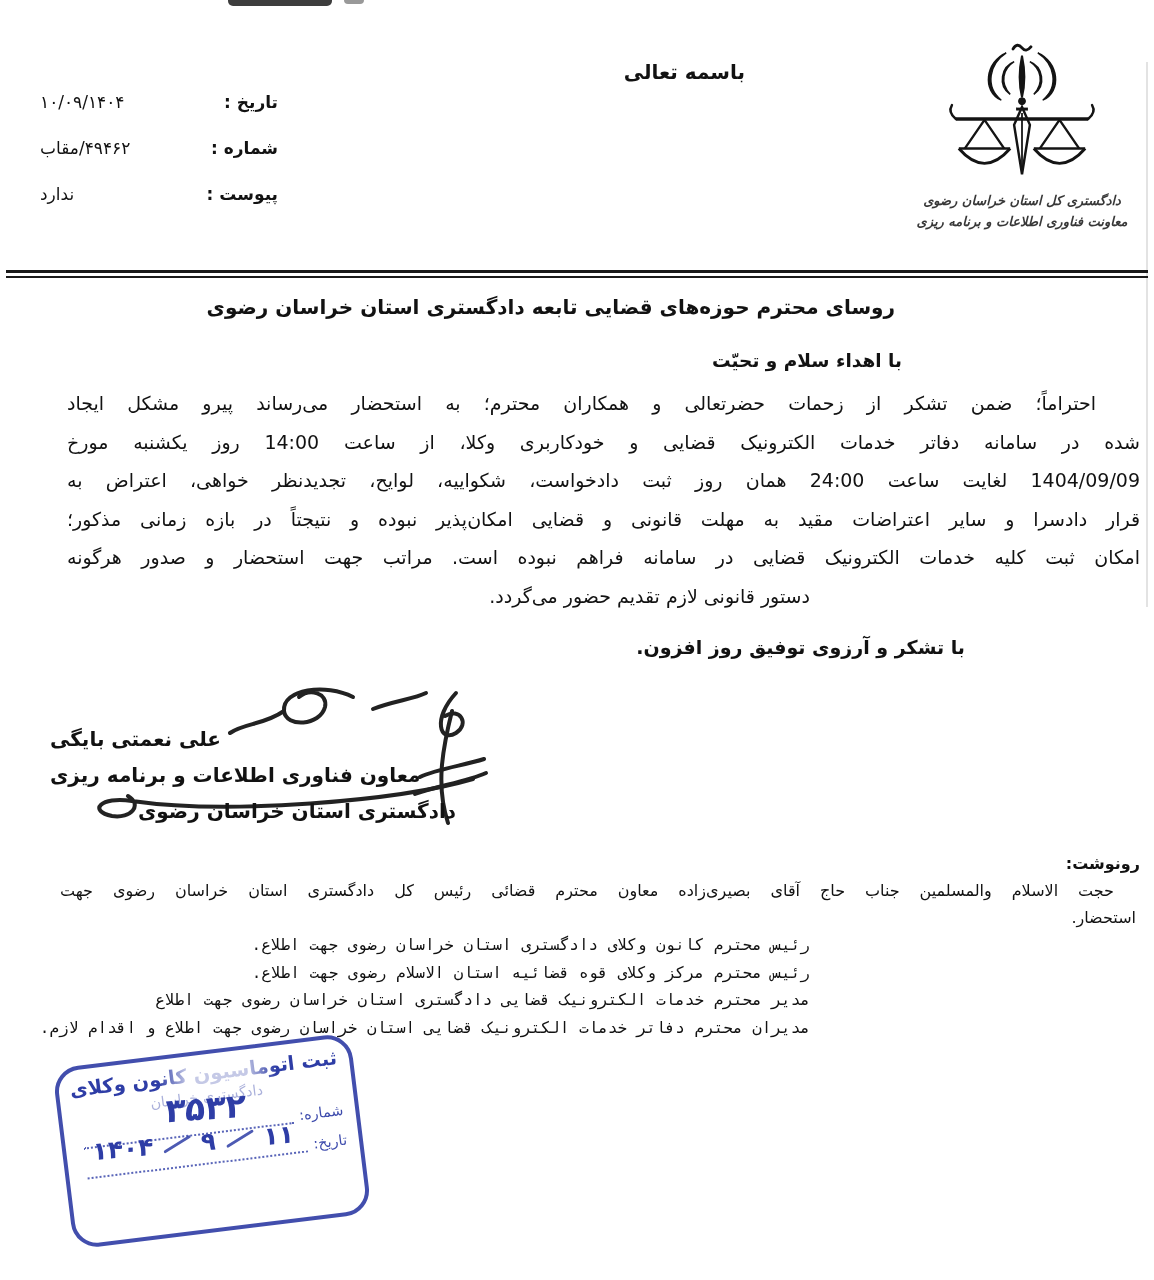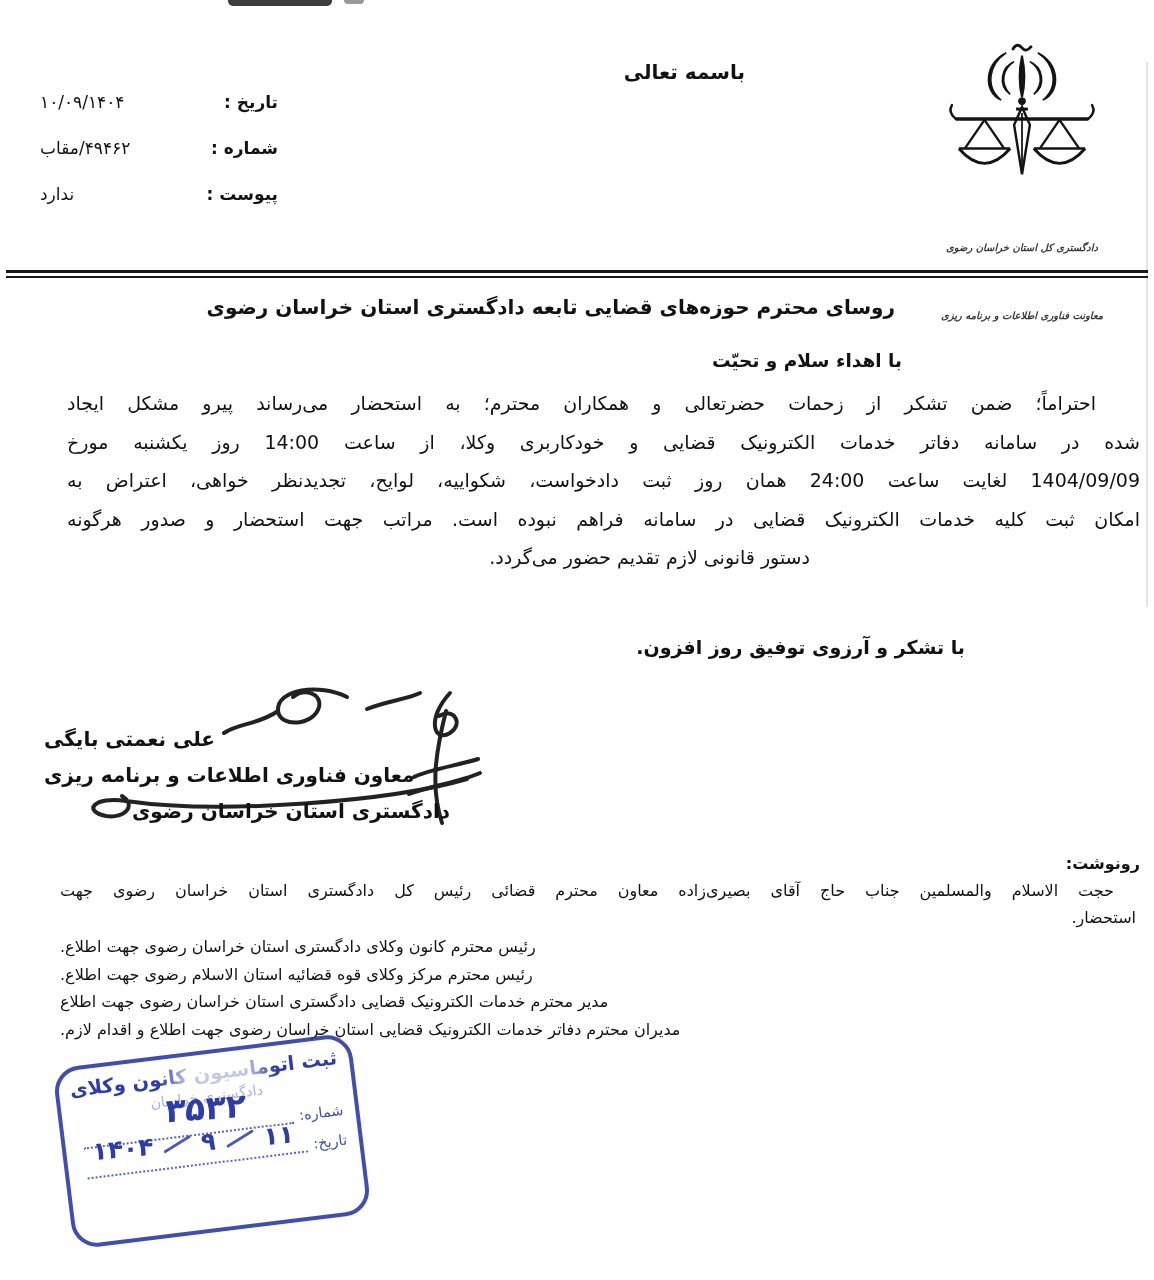--- a/index.html
+++ b/index.html
@@ -18,49 +18,49 @@
   .meta-row{display:flex; direction:rtl; align-items:baseline; height:46px;}
   .meta-label{width:82px; font-size:17px; font-weight:600; letter-spacing:.3px; white-space:nowrap;}
   .meta-value{flex:1; font-size:17px; text-align:left; white-space:nowrap;margin-top:36px;}
 
   .basmala{position:absolute; left:575px; top:60px; width:170px; text-align:right;
     font-size:20px; font-weight:bold;}
 
   
   .logo{position:absolute; right:22px; top:40px; width:220px; text-align:center;}
   .logo svg{display:block; margin:0 auto;}
-  .logo-cap{font-size:10px; font-style:italic; font-weight:600; line-height:21px; color:#1c1c1c; opacity:.88;margin-top:47px;}
+  .logo-cap{font-size:13px; font-style:italic; font-weight:600; line-height:21px; color:#1c1c1c; opacity:.88;}
 
   
   .rule{position:absolute; left:6px; right:6px; top:270px;}
   .rule .r1{height:3px; background:#1a1a1a;}
   .rule .r2{height:1.5px; background:#1a1a1a; margin-top:3px;}
 
   .heading{position:absolute; right:259px; top:295px; font-size:20px; font-weight:bold; white-space:nowrap;}
   .salutation{position:absolute; right:252px; top:350px; font-size:18.5px; font-weight:600; white-space:nowrap;}
 
   .body{position:absolute; right:14px; left:67px; top:384px; font-size:19px; line-height:38.5px;}
   .jline{text-align:justify; text-align-last:justify; white-space:nowrap;}
   .jline-last{text-align:right; margin-right:330px; white-space:nowrap;}
 
   .closing{position:absolute; right:189px; top:636px; font-size:19px; font-weight:bold; white-space:nowrap;}
 
   
-  .sig-wrap{position:absolute; left:44px; top:683px; width:600px; height:160px;}
+  .sig-wrap{position:absolute; left:50px; top:683px; width:600px; height:160px;}
   .sig-svg{position:absolute; left:18px; top:-2px;}
   .sig-text{position:absolute; left:0; top:38px; width:562px; text-align:left; direction:rtl;}
   .sig-line{font-size:20px; font-weight:bold; line-height:36px; white-space:nowrap; text-align:left;}
   .sig-line.l3{padding-left:88px;}
 
   
   .cc{position:absolute; right:14px; left:60px; top:850px; font-size:16px; line-height:27px;}
   .cc-heading{font-size:16px; font-weight:600;}
   .cc-primary-l1{text-align:justify; text-align-last:justify; text-indent:26px; white-space:nowrap;}
   .cc-primary-l2{text-align:right; margin-right:4px;}
-  .cc-items{margin-top:2px; margin-right:330px; text-align:left;}
+  .cc-items{margin-top:2px; margin-right:330px; text-align:right;font-family:Liberation Mono, monospace;}
   .cc-item{line-height:27.5px; white-space:nowrap;}
 
   
   .stamp{
     position:absolute; left:62px; top:1050px; width:300px; height:182px;
     border:4.5px solid rgba(40,54,162,.88); border-radius:26px;
     transform:rotate(-7deg); transform-origin:center;
     color:#2e3da6; padding:8px 12px 6px; box-sizing:border-box;
   }
   .stamp-l1{position:relative; text-align:center; font-size:19.5px; font-weight:bold; letter-spacing:.5px; white-space:nowrap;}
@@ -144,20 +144,21 @@
       <div class="r2"></div>
   </div>
 
   <div class="heading">روسای محترم حوزه‌های قضایی تابعه دادگستری استان خراسان رضوی</div>
   <div class="salutation">با اهداء سلام و تحیّت</div>
 
   <div class="body">
     <div class="jline" style="text-indent:44px">احتراماً؛ ضمن تشکر از زحمات حضرتعالی و همکاران محترم؛ به استحضار می‌رساند پیرو مشکل ایجاد</div>
     <div class="jline">شده در سامانه دفاتر خدمات الکترونیک قضایی و خودکاربری وکلا، از ساعت 14:00 روز یکشنبه مورخ</div>
     <div class="jline">1404/09/09 لغایت ساعت 24:00 همان روز ثبت دادخواست، شکواییه، لوایح، تجدیدنظر خواهی، اعتراض به</div>
+    <div class="jline">قرار دادسرا و سایر اعتراضات مقید به مهلت قانونی و قضایی امکان‌پذیر نبوده و نتیجتاً در بازه زمانی مذکور؛</div>
     <div class="jline">امکان ثبت کلیه خدمات الکترونیک قضایی در سامانه فراهم نبوده است. مراتب جهت استحضار و صدور هرگونه</div>
     <div class="jline-last">دستور قانونی لازم تقدیم حضور می‌گردد.</div>
   </div>
 
   <div class="closing">با تشکر و آرزوی توفیق روز افزون.</div>
 
   <div class="sig-wrap">
     <svg class="sig-svg" width="430" height="155" viewBox="0 0 430 155" aria-hidden="true">
       <g fill="none" stroke="#101010" stroke-width="4" stroke-linecap="round" opacity="0.92">
         <path d="M285,16 C258,2 214,8 216,30 C218,47 252,45 257,26 C260,12 242,7 231,16"></path>

